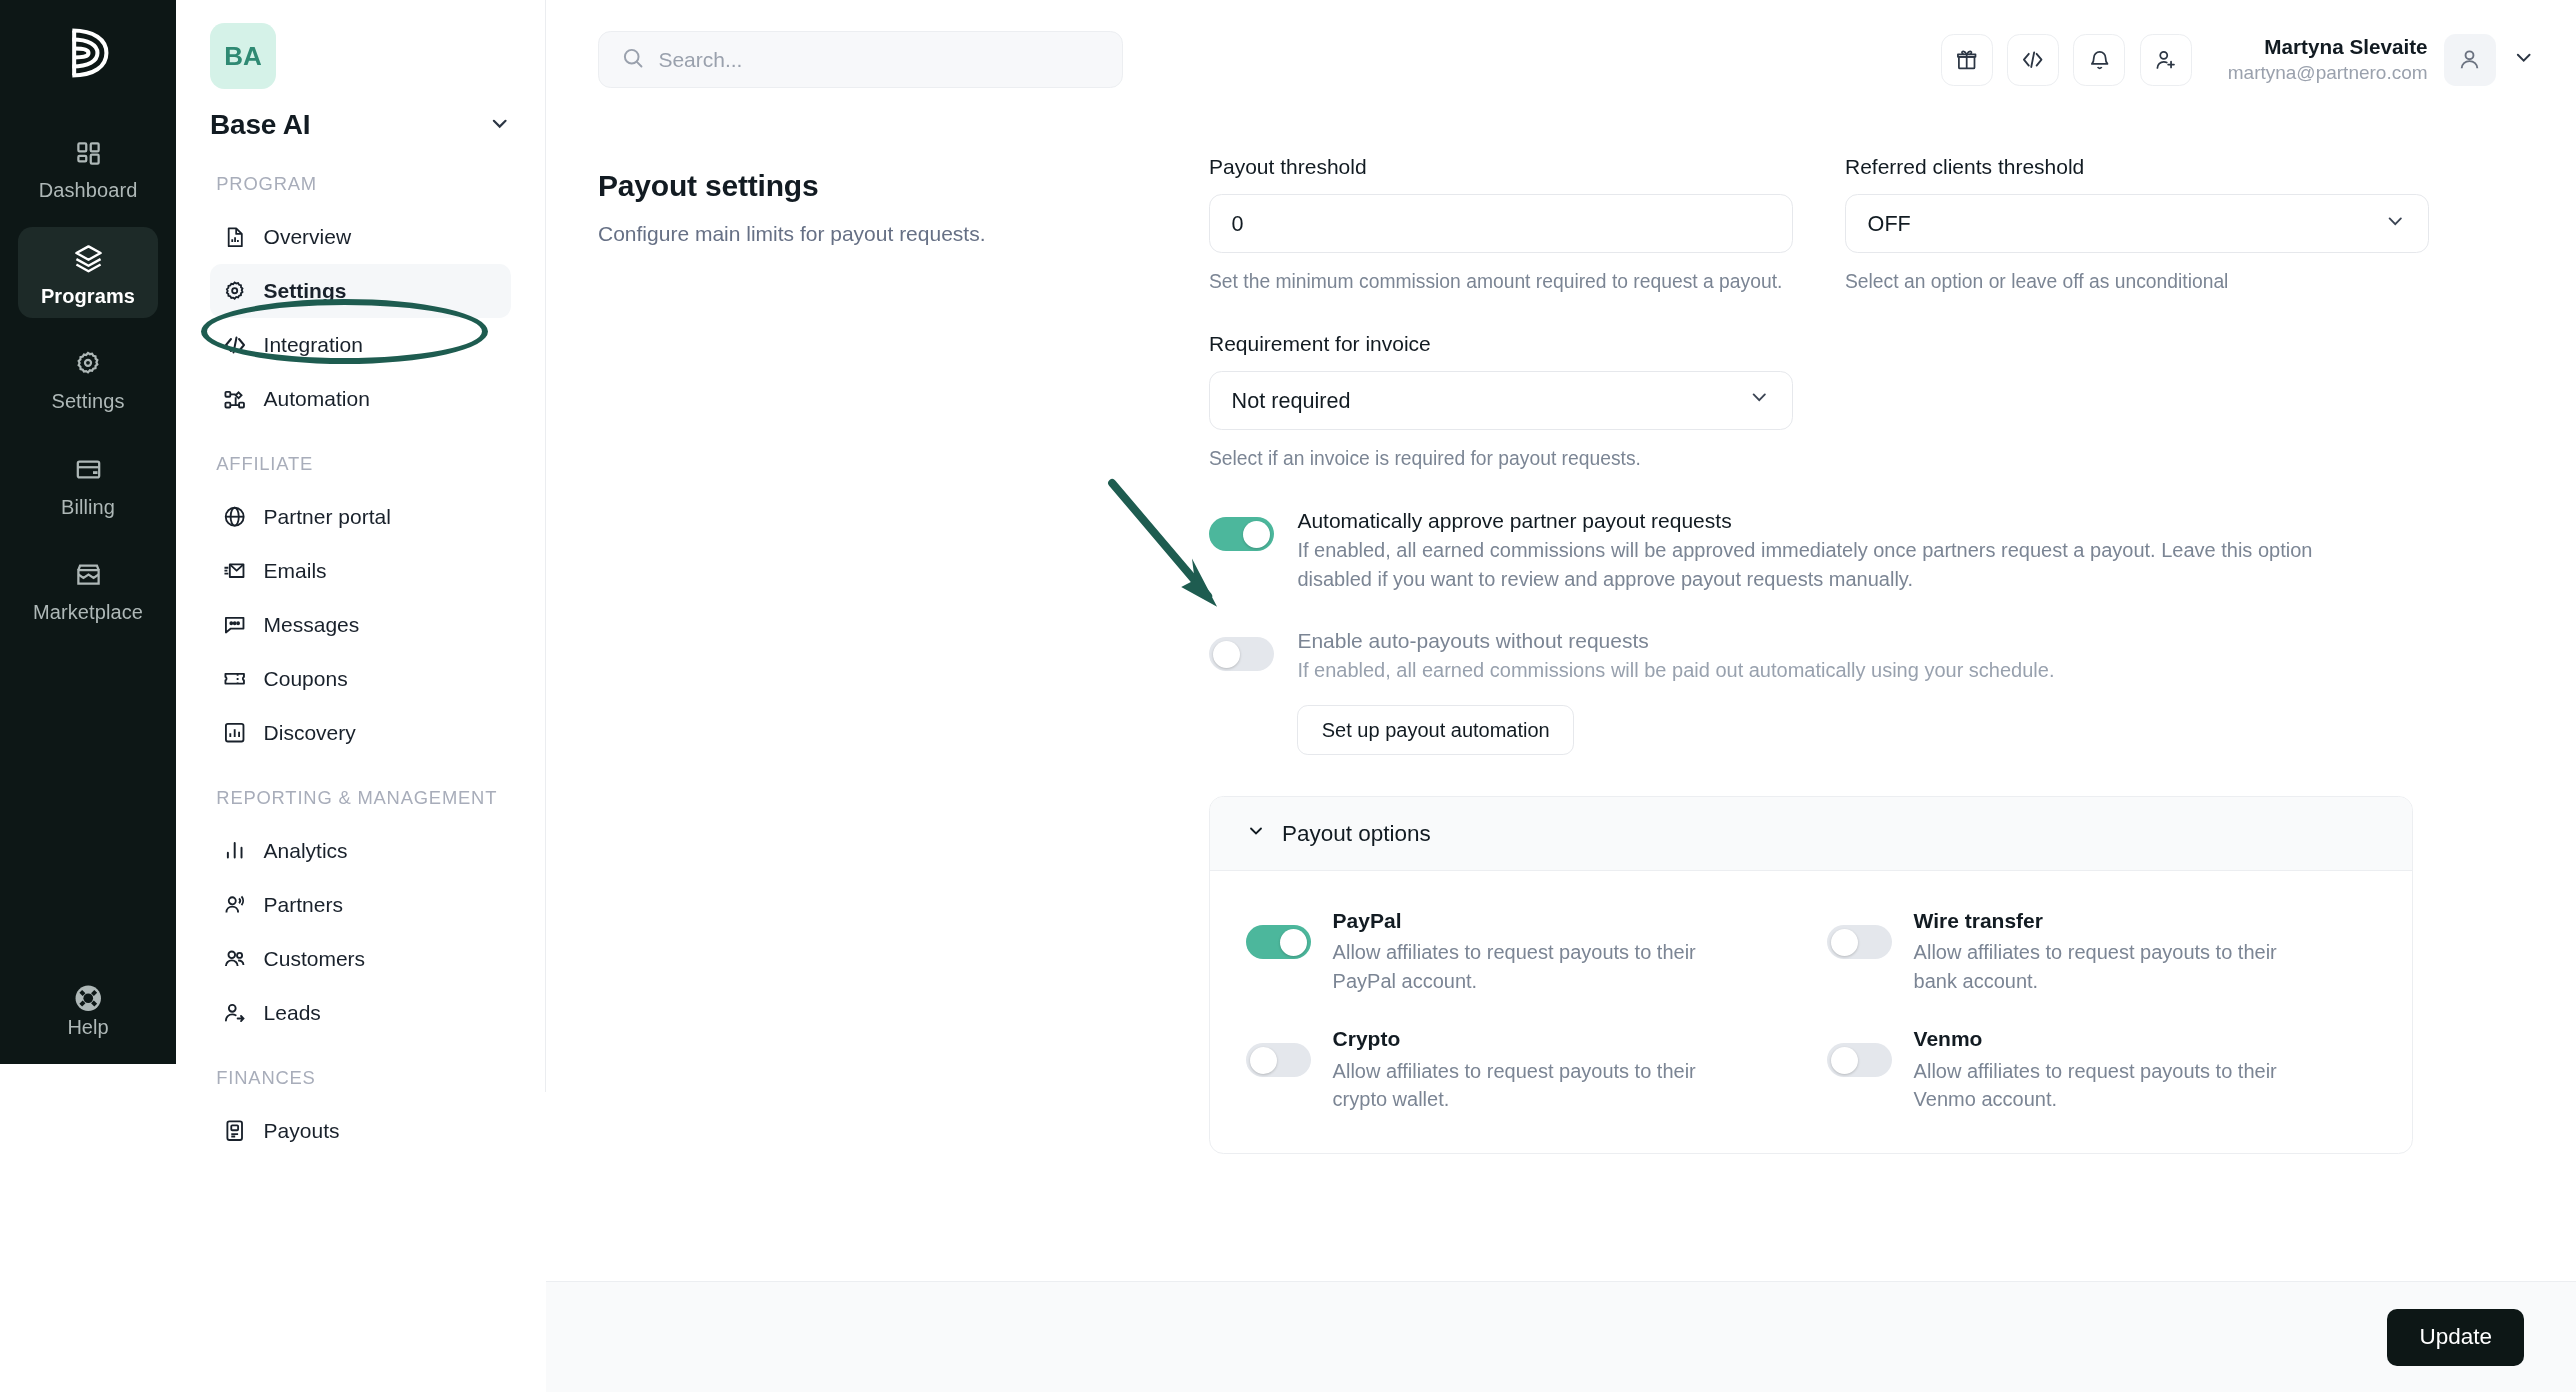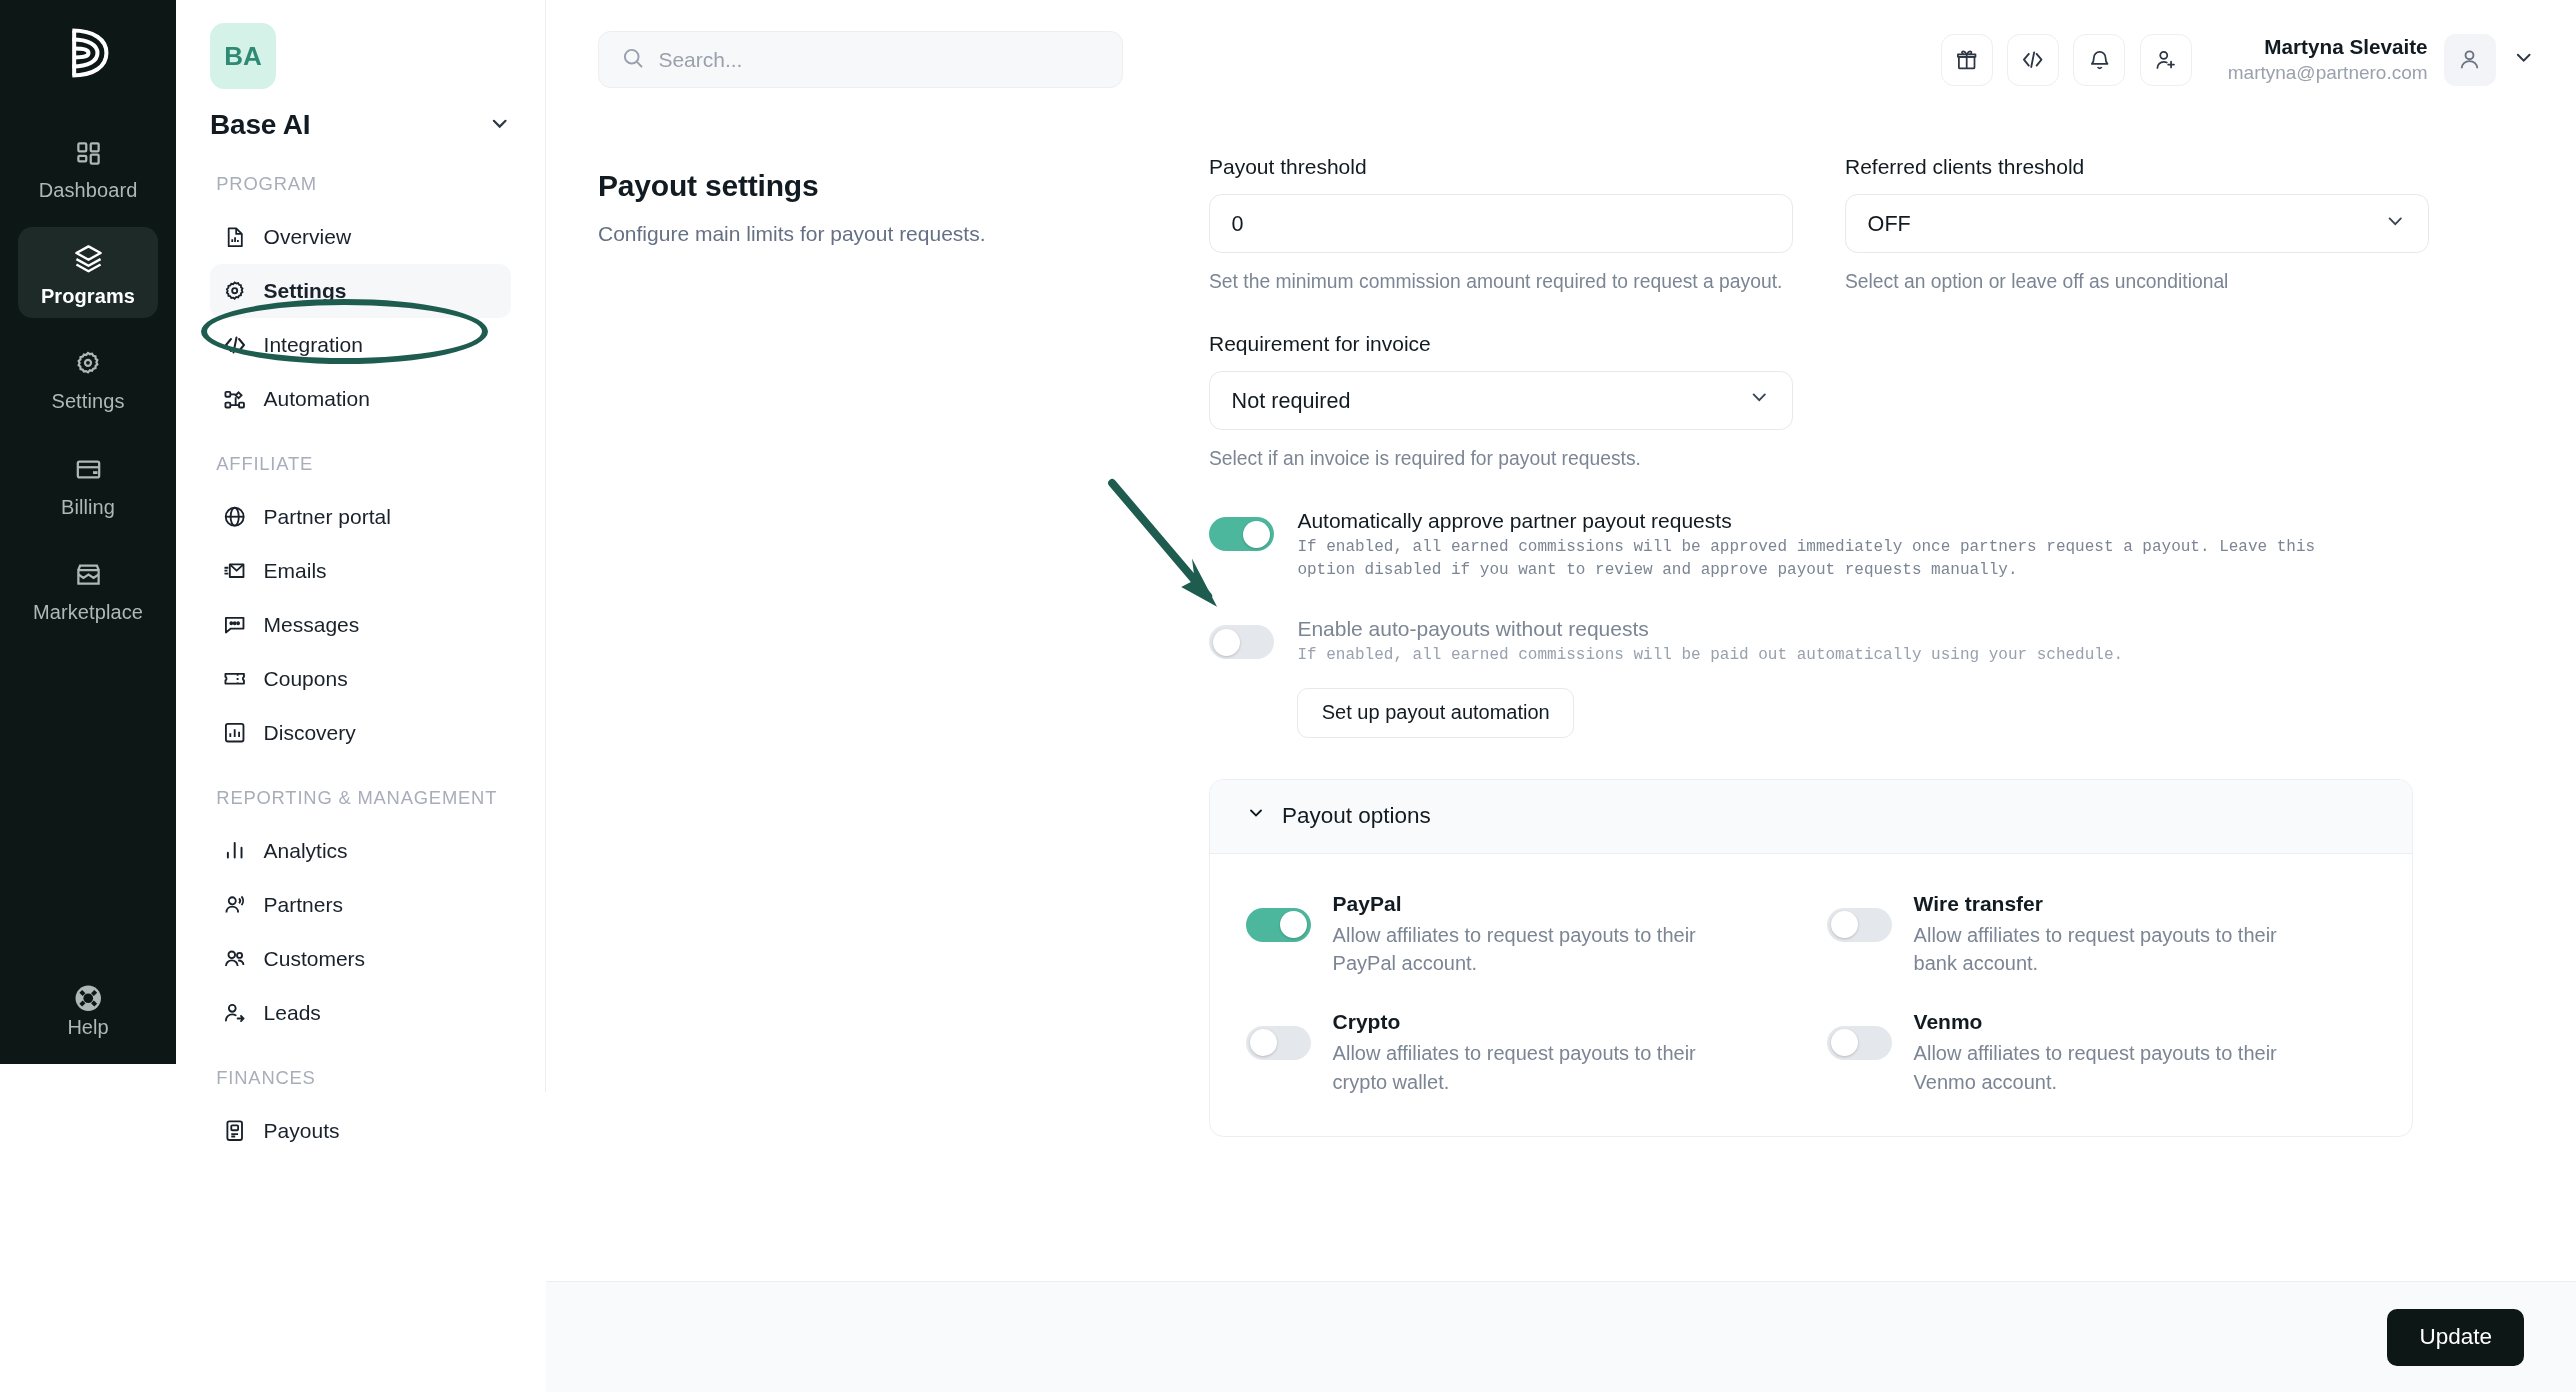--- a/index.html
+++ b/index.html
@@ -112,21 +112,21 @@
     position: relative; cursor: pointer; margin-top: 12.6px;
   }
   .tg::after {
     content:""; position: absolute; top: 3.6px; left: 3.6px; width: 27px; height: 27px;
     border-radius: 50%; background: #fff; box-shadow: 0 0.9px 2.7px rgba(0,0,0,.2);
   }
   .tg.on { background: #4cb79c; }
   .tg.on::after { left: 34px; }
   .tg-title { font-size: 21px; color:#121b22; line-height: 1.5; }
   .tg-title.muted { color:#7b8594; }
-  .tg-desc { font-size: 16px; color: #7b8594; line-height: 1.45; font-family: Liberation Mono, monospace; }
+  .tg-desc { font-size: 20px; color: #7b8594; line-height: 1.45; }
   .tg-desc.faint { color: #98a1ae; }
 
   .btn-outline {
     margin-top: 20px; height: 50px; padding: 0 23.4px; border: 0.9px solid #e6e8ec;
     border-radius: 10.8px; background:#fff; font-size: 20px; color:#121b22;
     display:inline-flex; align-items:center; cursor:pointer; font-family: inherit;
   }
 
   .panel { border: 0.9px solid #eceef1; border-radius: 14.4px; overflow: hidden; margin-top: 41px; width: 1204px;}
   .panel-head {

